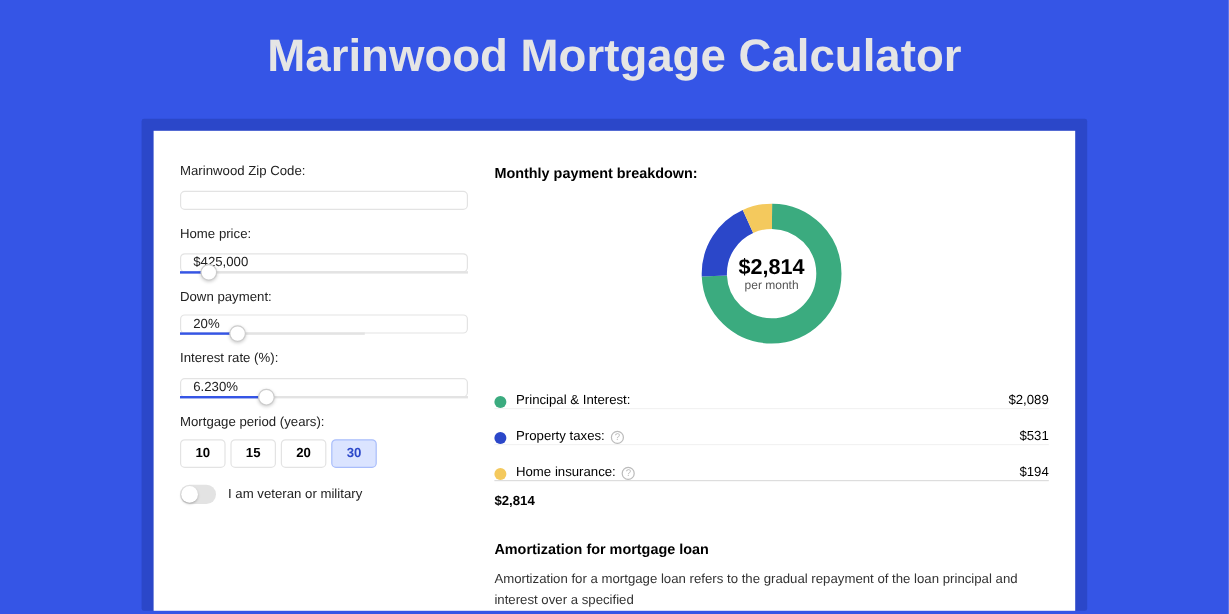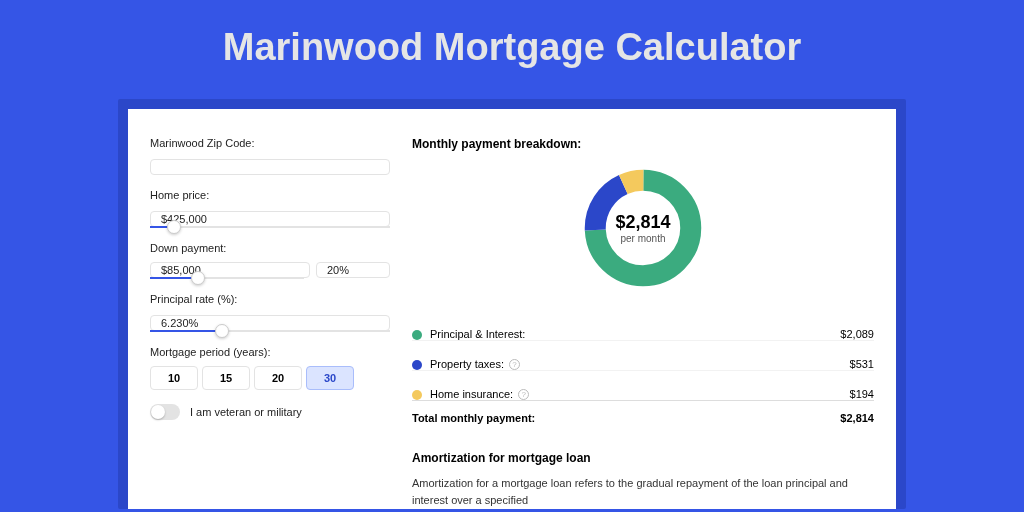--- a/index.html
+++ b/index.html
@@ -12,21 +12,21 @@
 .lbl { font-size: 11px; color: #222; margin-bottom: 8px; }
 .inp { width: 100%; height: 16px; border: 1px solid #e3e3e3; border-radius: 4px; padding: 0 10px; font-size: 11px; color: #222; }
 .field { margin-bottom: 14px; position: relative; }
 .slider-track { height: 2px; background: #e3e3e3; position: relative; margin-top: -1px; }
 .slider-fill { position:absolute; left:0; top:0; height:2px; background:#3555e6; }
 .slider-thumb { position:absolute; top:-6px; width:14px; height:14px; border-radius:50%; background:#fff; border:1px solid #ccc; box-shadow:0 1px 3px rgba(0,0,0,.2); }
 .row2 { display:flex; gap:6px; }
 .row2 .inp:first-child { flex:1; }
 .row2 .inp:last-child { width:74px; }
 .periods { display:flex; gap:4px; }
-.pbtn { width:48px; height:24px; border:1px solid #e3e3e3; border-radius:4px; background:#fff; font-size:11px; font-weight:700; display:flex; align-items:center; justify-content:center; cursor:pointer; }
+.pbtn { width:38px; height:24px; border:1px solid #e3e3e3; border-radius:4px; background:#fff; font-size:11px; font-weight:700; display:flex; align-items:center; justify-content:center; cursor:pointer; }
 .pbtn.active { background:#dbe4ff; border-color:#a9bdfb; color:#2b47c9; }
 .toggle-row { display:flex; align-items:center; gap:10px; margin-top:14px; }
 .toggle { width:30px; height:16px; background:#e3e3e3; border-radius:10px; position:relative; cursor:pointer; }
 .toggle .knob { width:14px; height:14px; background:#fff; border-radius:50%; position:absolute; top:1px; left:1px; box-shadow:0 1px 2px rgba(0,0,0,.25); }
 .sectitle { font-size:12px; font-weight:700; margin-bottom:14px; }
 .donut-wrap { display:flex; justify-content:center; margin-bottom:20px; }
 .donut { position:relative; width:126px; height:126px; }
 .donut-center { position:absolute; inset:0; display:flex; flex-direction:column; align-items:center; justify-content:center; }
 .donut-amount { font-size:18px; font-weight:700; }
 .donut-sub { font-size:10px; color:#555; }
@@ -62,31 +62,30 @@
       <input class="inp" value="$425,000" style="">
       <div class="slider-track">
         <div class="slider-fill" style="width:10%"></div>
         <div class="slider-thumb" style="left:calc(10% - 7px)"></div>
       </div>
     </div>
 
     <div class="field">
       <div class="lbl">Down payment:</div>
       <div class="row2">
-        <input class="inp" value="$85,000" style="">
         <input class="inp" value="20%" style="">
       </div>
       <div class="slider-track" style="width:64%">
         <div class="slider-fill" style="width:31%"></div>
         <div class="slider-thumb" style="left:calc(31% - 7px)"></div>
       </div>
     </div>
 
     <div class="field">
-      <div class="lbl">Principal rate (%):</div>
+      <div class="lbl">Interest rate (%):</div>
       <input class="inp" value="6.230%" style="">
       <div class="slider-track">
         <div class="slider-fill" style="width:30%"></div>
         <div class="slider-thumb" style="left:calc(30% - 7px)"></div>
       </div>
     </div>
 
     <div class="field">
       <div class="lbl">Mortgage period (years):</div>
       <div class="periods">
@@ -140,21 +139,20 @@
     </div>
     <div class="li-row last">
       <div class="dot" style="background:#f4c95d"></div>
       <div class="lab">
             <span>Home insurance:</span>
             <span class="info-icon">?</span>
           </div>
       <div class="val">$194</div>
     </div>
     <div class="totrow">
-      <div class="lab">Total monthly payment:</div>
       <div>$2,814</div>
     </div>
 
     <div class="amort">
       <div class="amort-title">Amortization for mortgage loan</div>
       <div class="amort-text">Amortization for a mortgage loan refers to the gradual repayment of the loan principal and interest over a specified</div>
     </div>
 
   </div>
 

